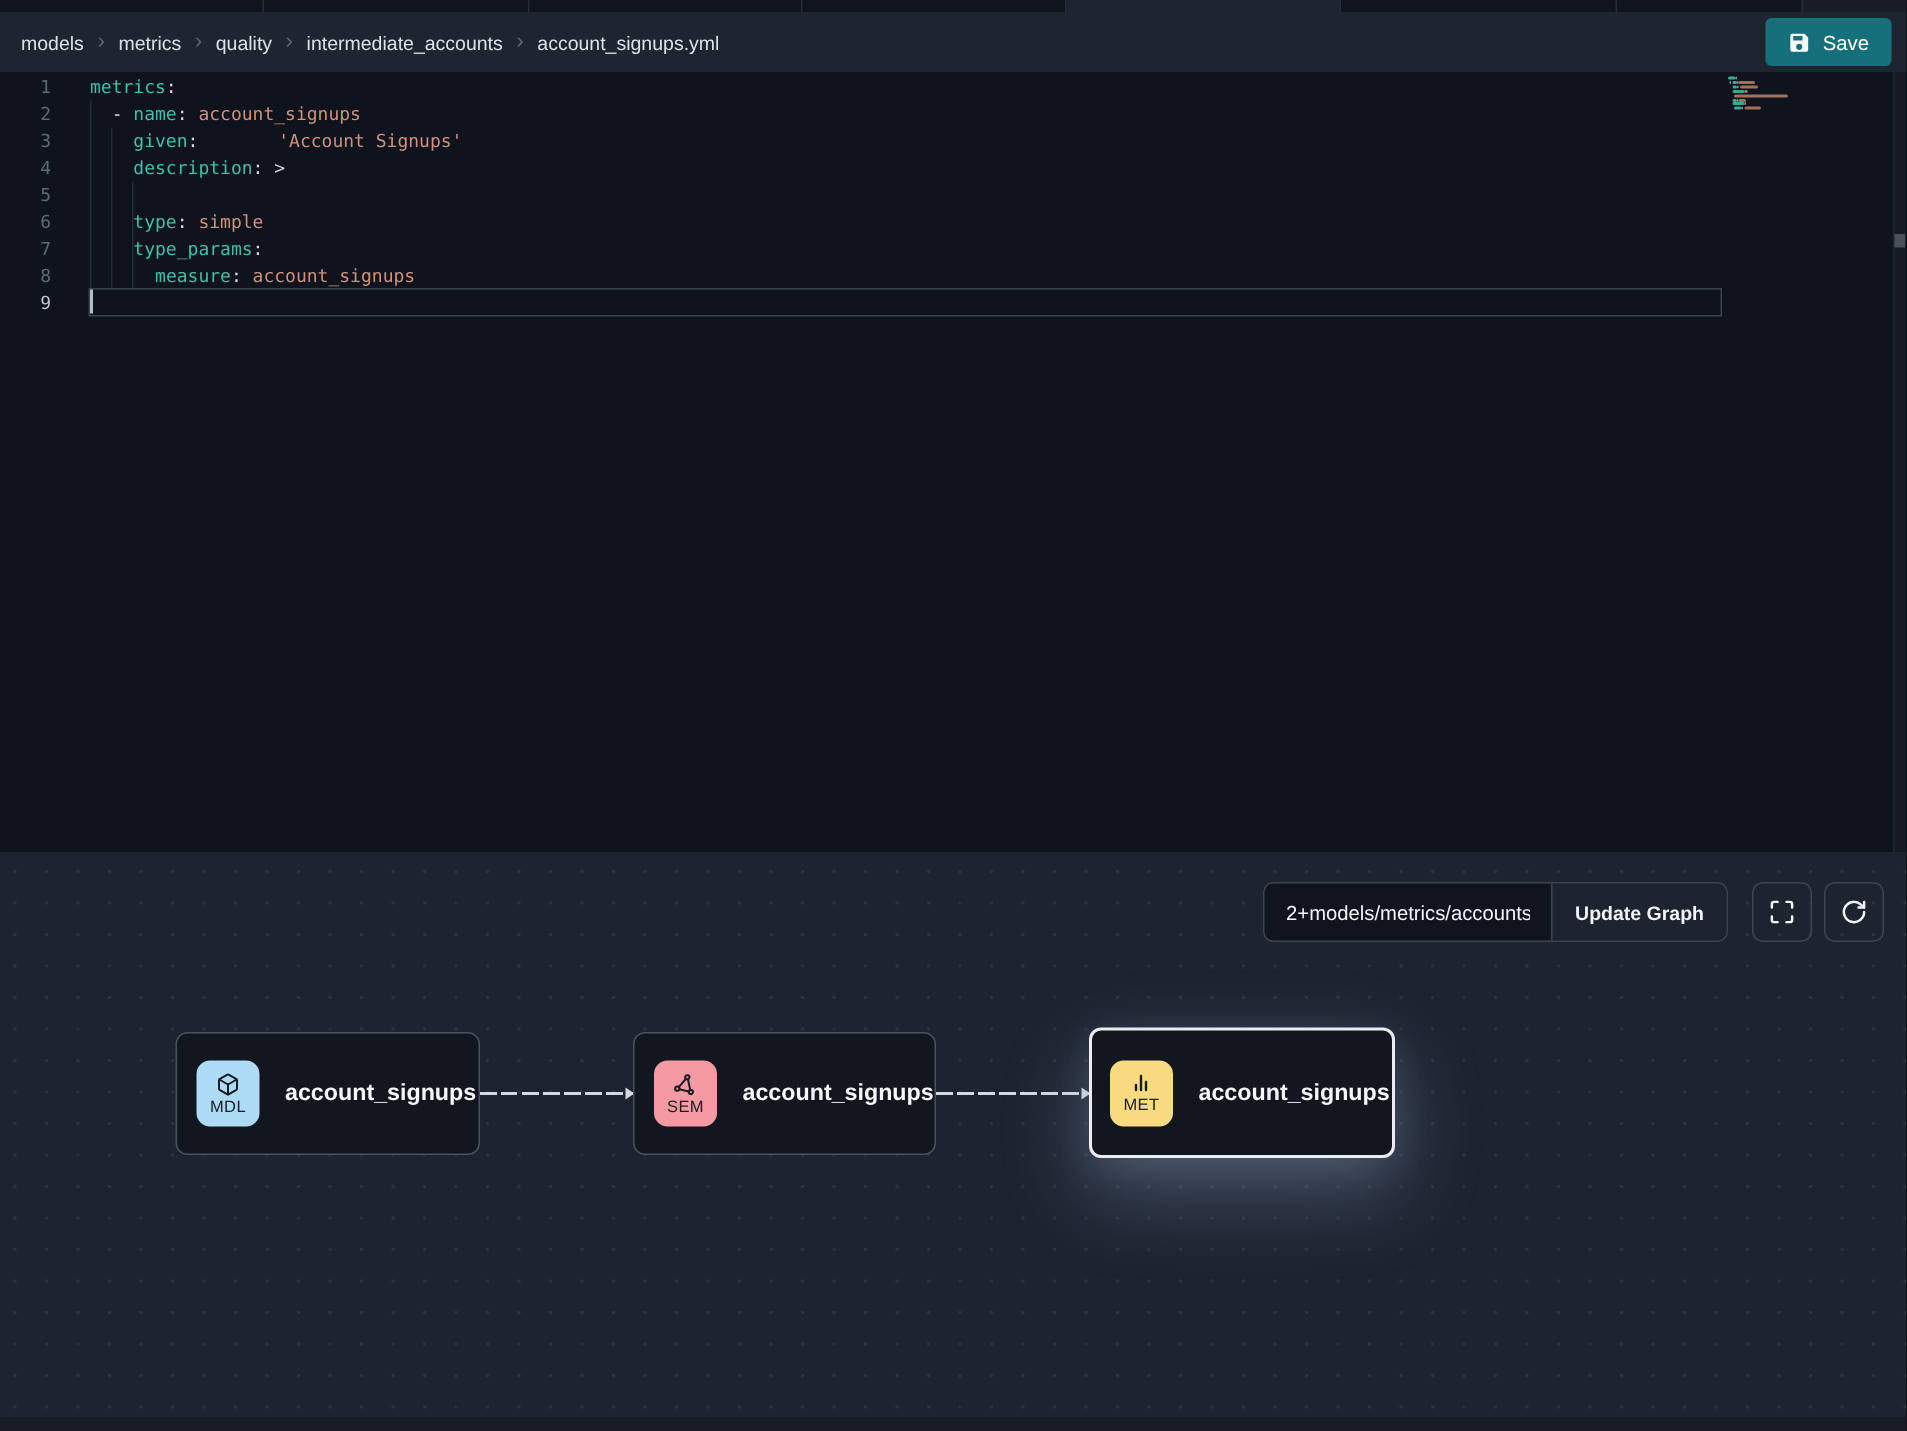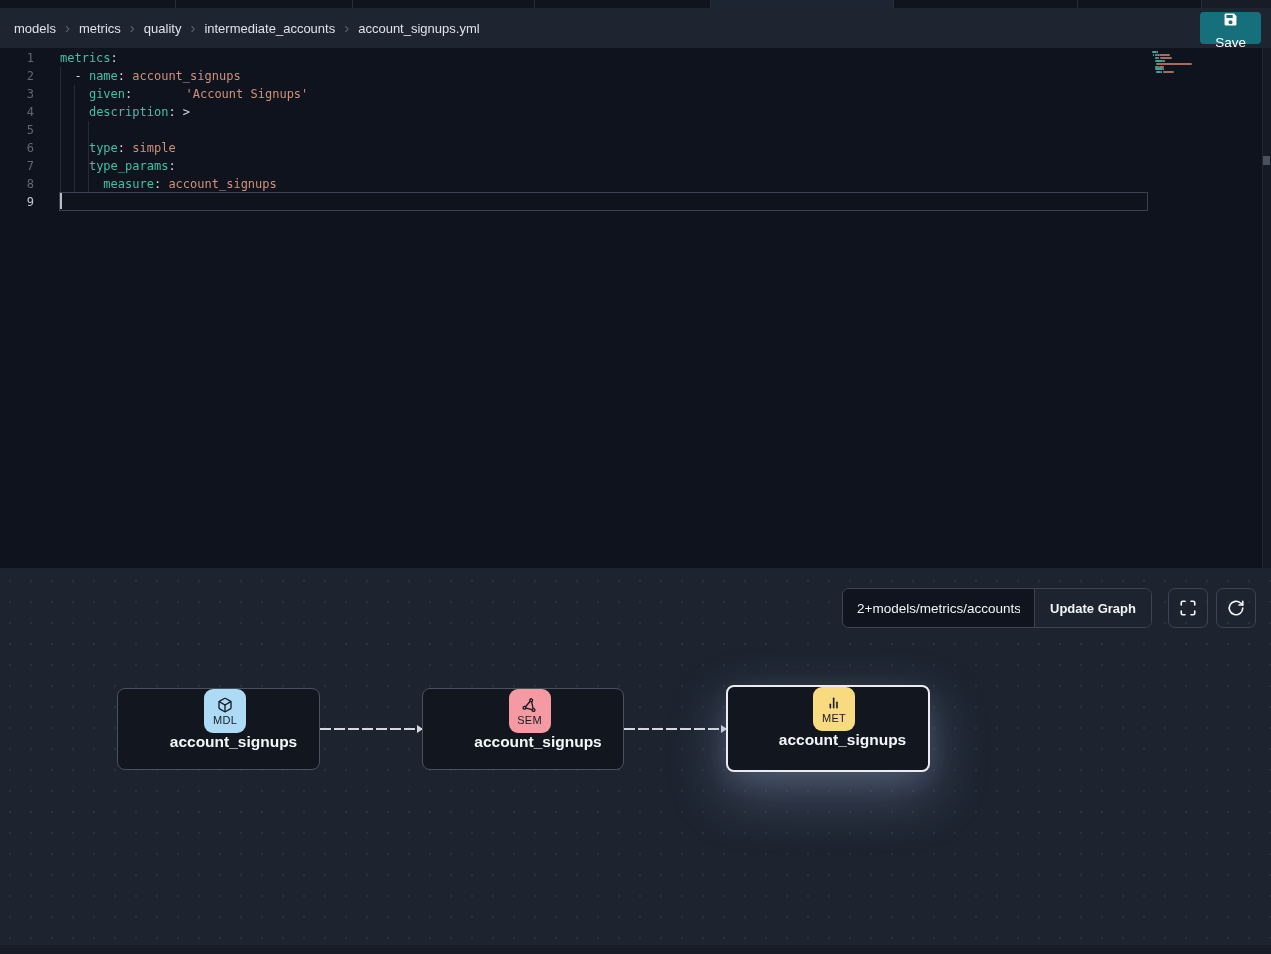--- a/index.html
+++ b/index.html
@@ -15,21 +15,21 @@
   .top-strip .seg:last-child { border-right:none; background:#171c27; }
 
   
   .crumb-bar { height:40px; flex:none; background:#1e2531; display:flex;
                align-items:center; padding:0 10px 0 14px; position:relative; }
   .crumb { display:flex; align-items:center; gap:9px; font-size:13px; color:#dde1e8; }
   .crumb .sep { color:#5c6675; font-size:15px; line-height:1; padding-bottom:2px; }
   .crumb .item { cursor:default; }
   .save-btn { margin-left:auto; height:32px; padding:0 15px; display:flex; align-items:center;
               gap:8px; background:#15707c; border:none; border-radius:4px; color:#fff;
-              font-size:13.5px; font-family:inherit; cursor:pointer;flex-direction:column; }
+              font-size:13.5px; font-family:inherit; cursor:pointer; }
   .save-btn svg { width:15px; height:15px; }
 
   
   .editor { position:relative; height:520px; flex:none; background:#0e131d;
             font-family:"DejaVu Sans Mono", monospace; font-size:12px; }
   .code-area { padding-top:1px; }
   .code-line { display:flex; height:18px; line-height:18px; }
   .gutter { width:34px; flex:none; text-align:right; color:#5f6877; }
   .gutter.on { color:#c3c9d2; }
   .ltext { white-space:pre; margin-left:26px; }
@@ -83,21 +83,21 @@
   .icon-btn.fs { margin-left:16px; }
   .icon-btn.rf { margin-left:8px; }
 
   .edge { position:absolute; height:2px;
           background:repeating-linear-gradient(90deg,#d5d9df 0 11px, rgba(0,0,0,0) 11px 14px); }
   .edge::after { content:""; position:absolute; right:-1px; top:-3px; width:0; height:0;
                  border-left:6px solid #d5d9df; border-top:4px solid transparent;
                  border-bottom:4px solid transparent; }
 
   .node { position:absolute; background:#11161f; border:1px solid #4a5160; border-radius:8px;
-          display:flex; align-items:center; padding-left:13px; cursor:pointer;flex-direction:column; }
+          display:flex; align-items:center; padding-left:13px; cursor:pointer; }
   .node.selected { border:2px solid #eaecef; padding-left:12px;
                    box-shadow:0 22px 55px 2px rgba(148,168,205,.32),
                               0 8px 26px rgba(148,168,205,.16); }
   .badge { width:42px; height:44px; border-radius:9px; flex:none; color:#161b24;
            display:flex; flex-direction:column; align-items:center; justify-content:center; }
   .badge svg { width:16px; height:16px; display:block; }
   .badge-label { font-size:11px; letter-spacing:.3px; margin-top:1px; }
   .node-label { margin-left:17px; font-size:15.5px; font-weight:700; color:#f4f6f8; }
 </style>
 </head>

